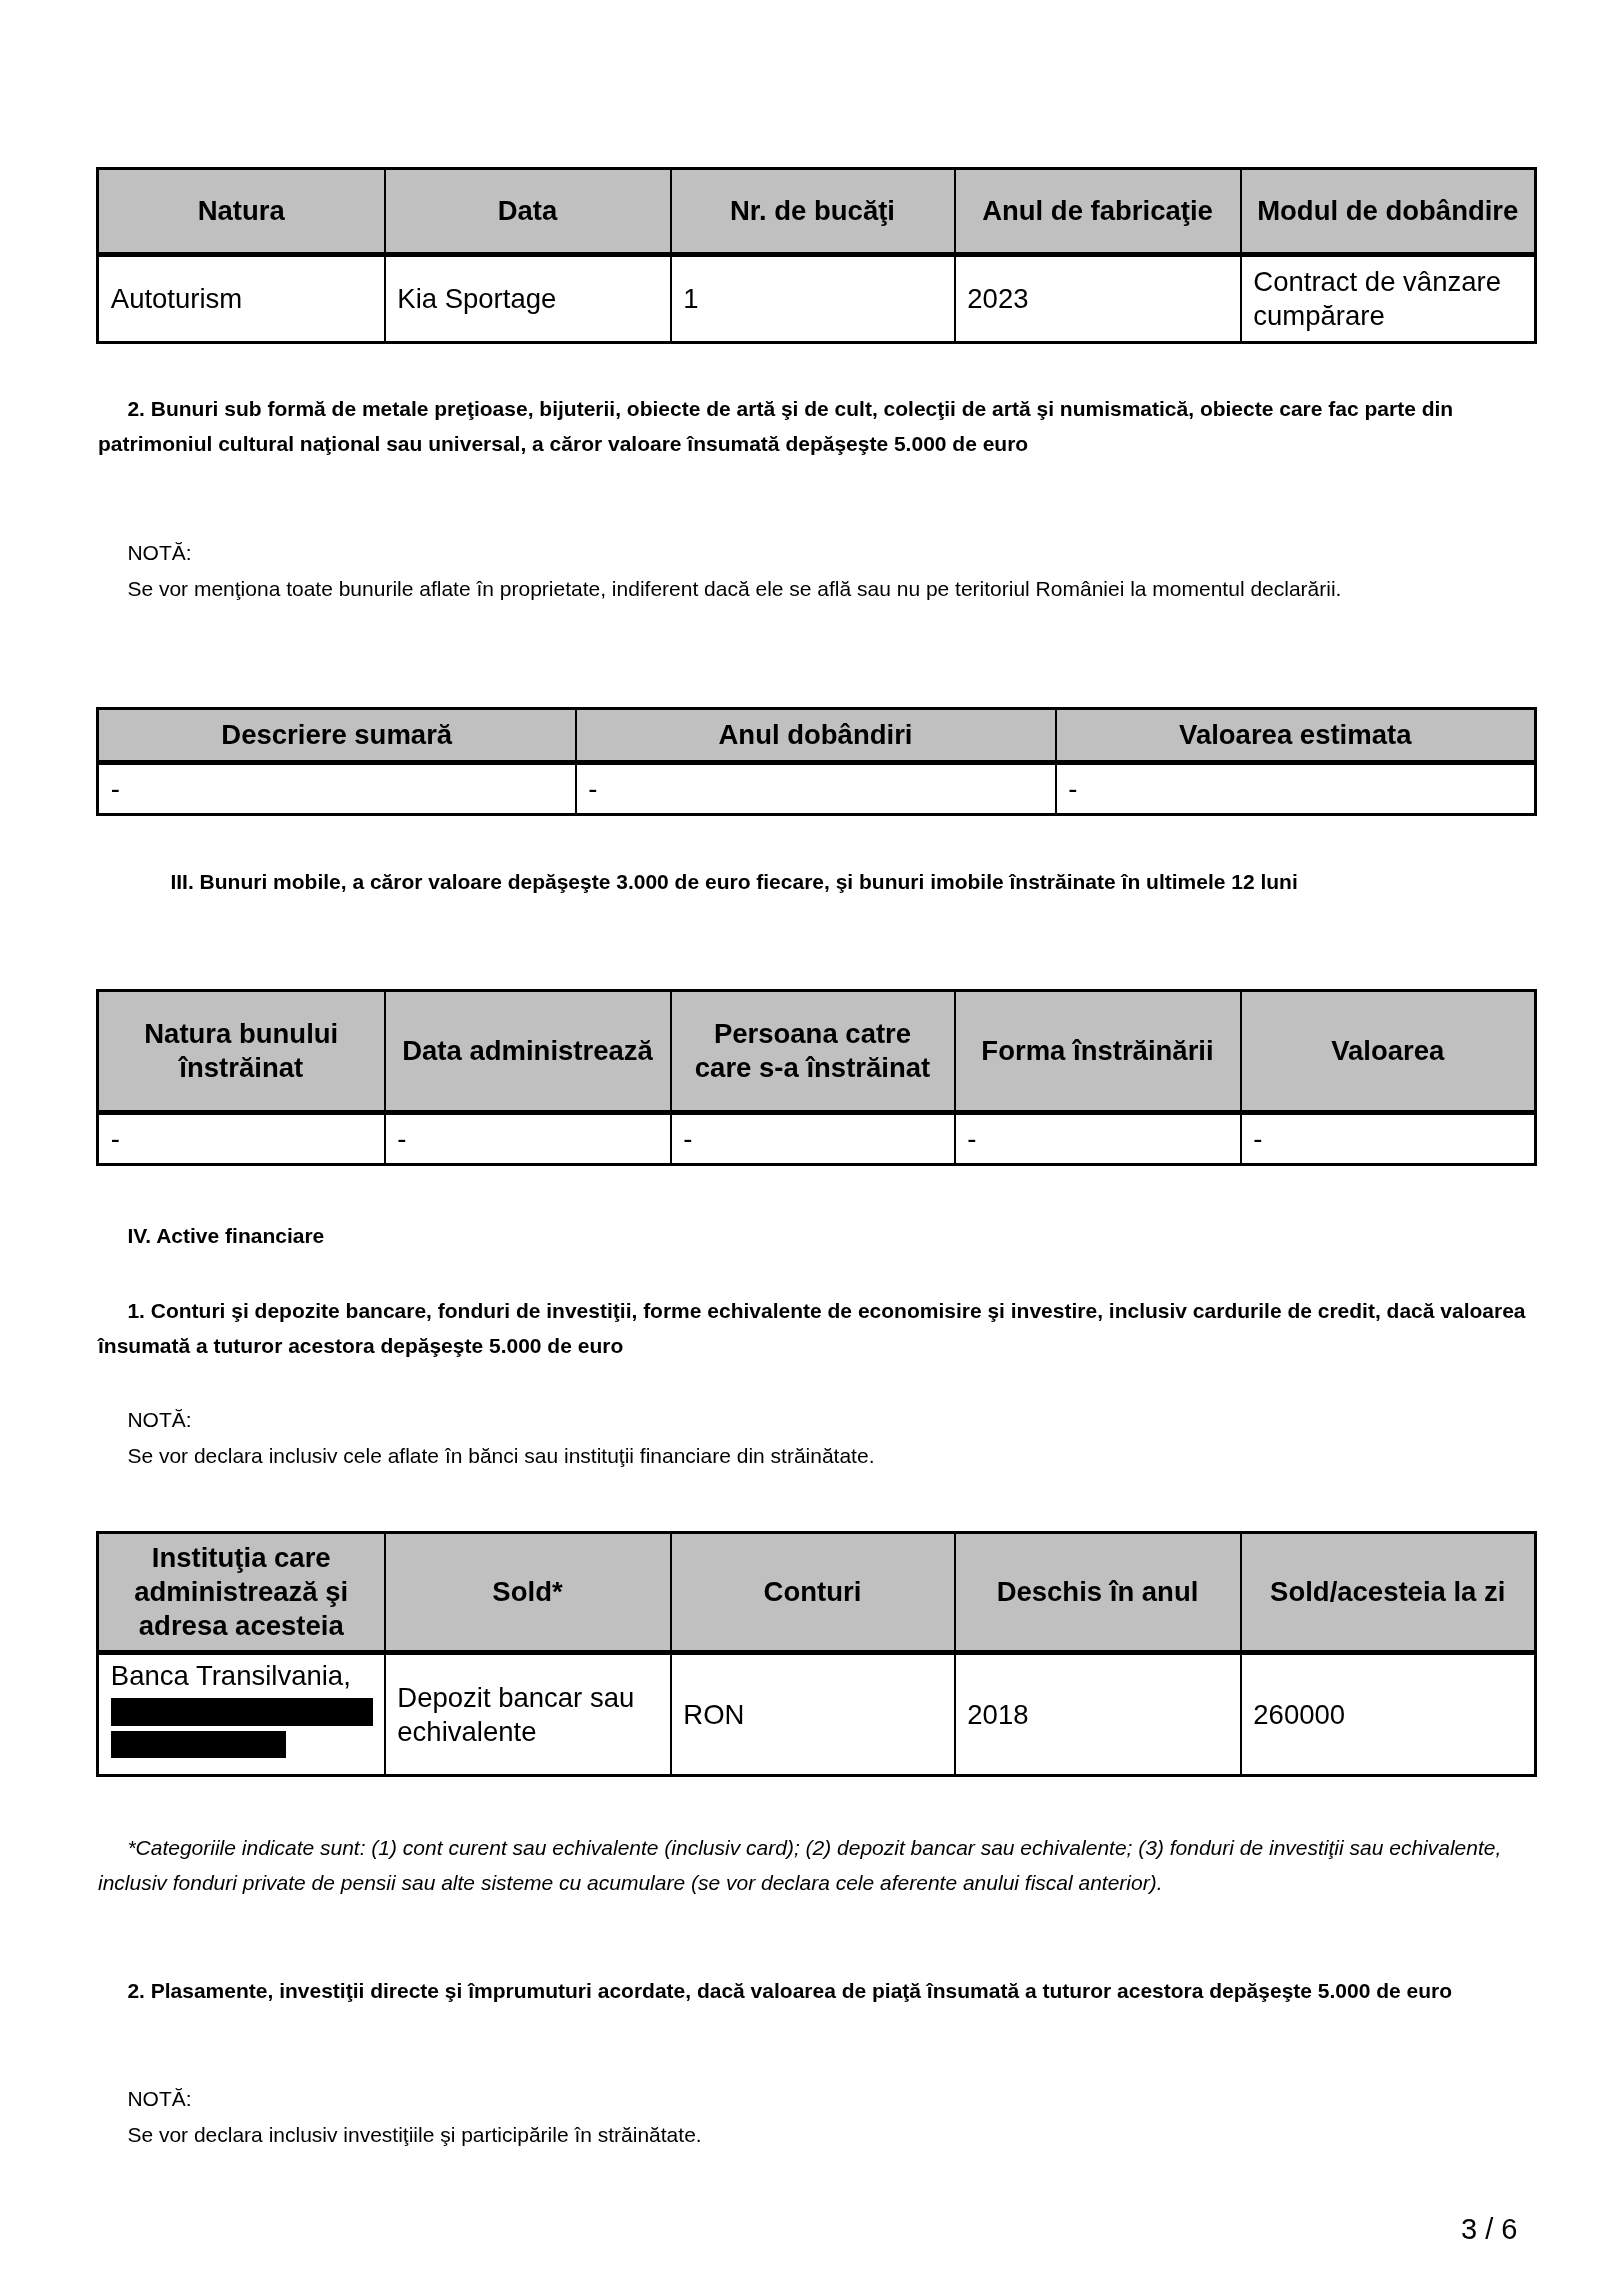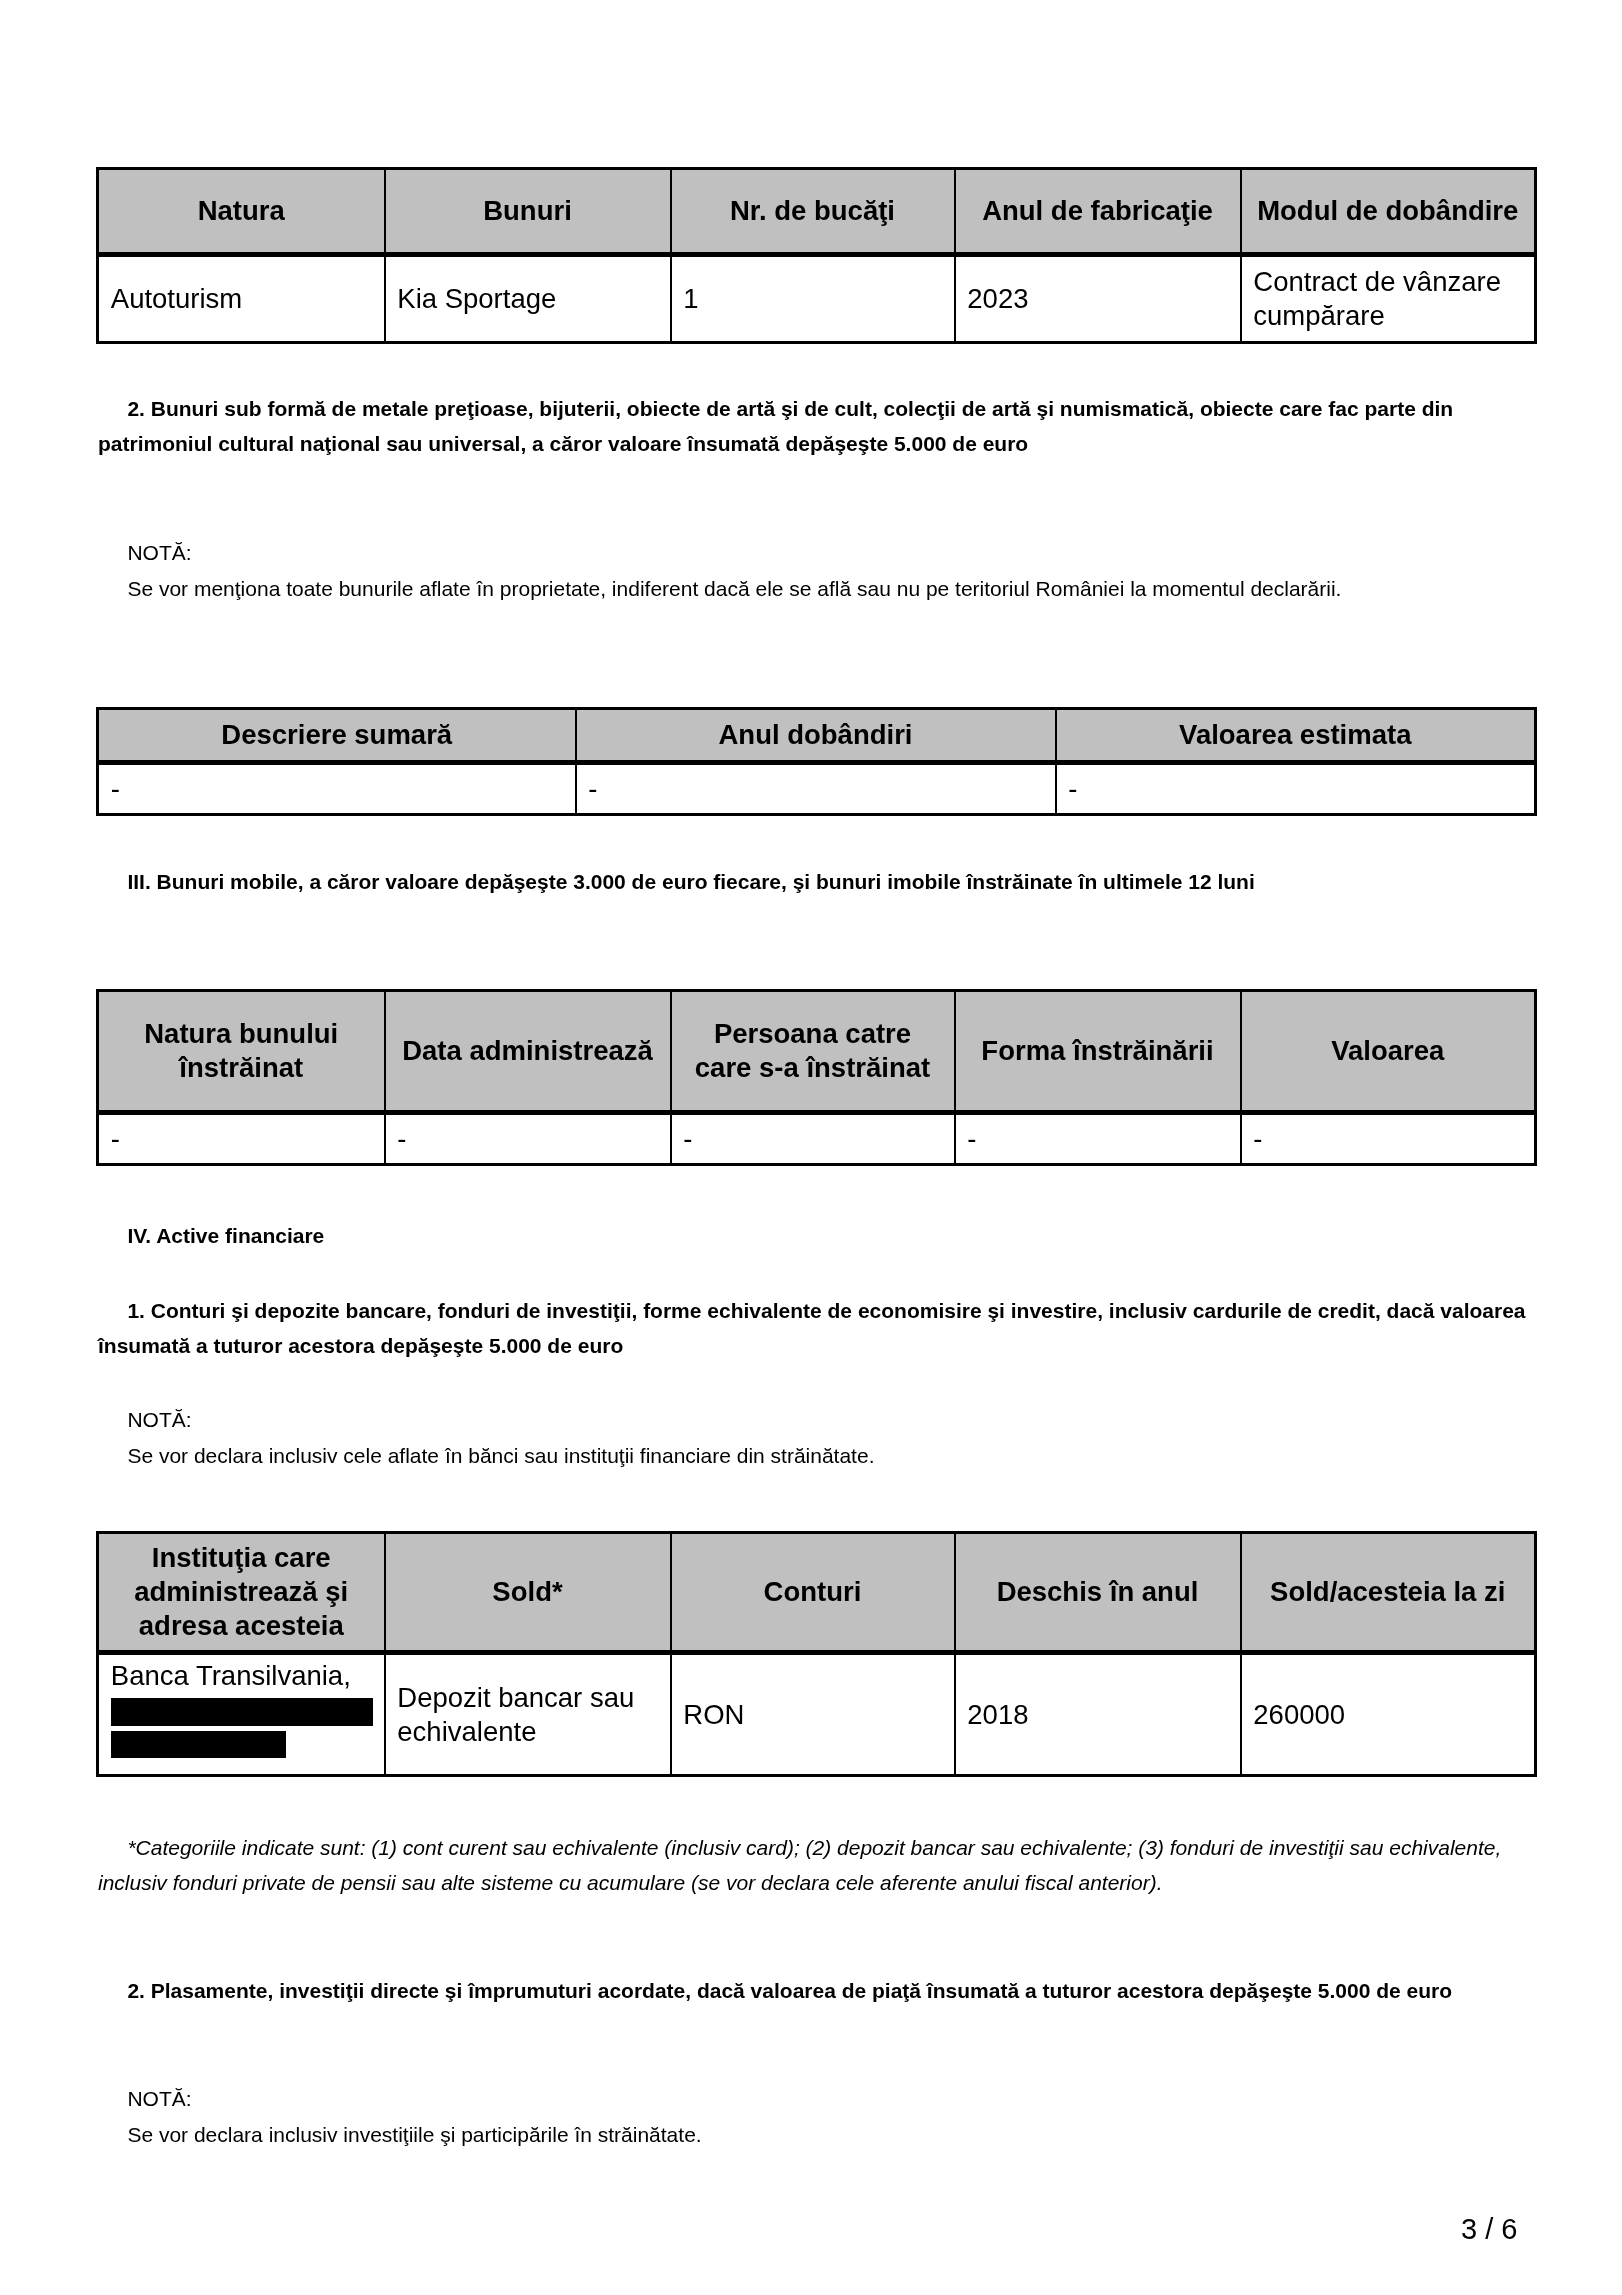--- a/index.html
+++ b/index.html
@@ -82,21 +82,21 @@
     <colgroup>
       <col style="width:287px">
         <col style="width:286px">
         <col style="width:284px">
         <col style="width:286px">
         <col style="width:295px">
     </colgroup>
     <thead>
       <tr style="height:86px;">
         <th>Natura</th>
-        <th>Bunuri</th>
+        <th>Data</th>
         <th>Nr. de bucăţi</th>
         <th>Anul de fabricaţie</th>
         <th>Modul de dobândire</th>
       </tr>
     </thead>
     <tbody>
       <tr style="height:88px;">
         <td>Autoturism</td>
         <td>Kia Sportage</td>
         <td>1</td>
@@ -132,21 +132,21 @@
     </thead>
     <tbody>
       <tr style="height:52px;">
         <td>-</td>
         <td>-</td>
         <td>-</td>
       </tr>
     </tbody>
   </table>
 
-  <div class="para bold" style="top:864px;">
+  <div class="para bold" style="top:864px;margin-left:43px;">
     <span class="indent"></span><span>III. Bunuri mobile, a căror valoare depăşeşte 3.000 de euro fiecare, şi bunuri imobile înstrăinate în ultimele 12 luni</span>
   </div>
 
   <table class="grid" style="top:989px;">
     <colgroup>
       <col style="width:287px">
         <col style="width:286px">
         <col style="width:284px">
         <col style="width:286px">
         <col style="width:295px">

